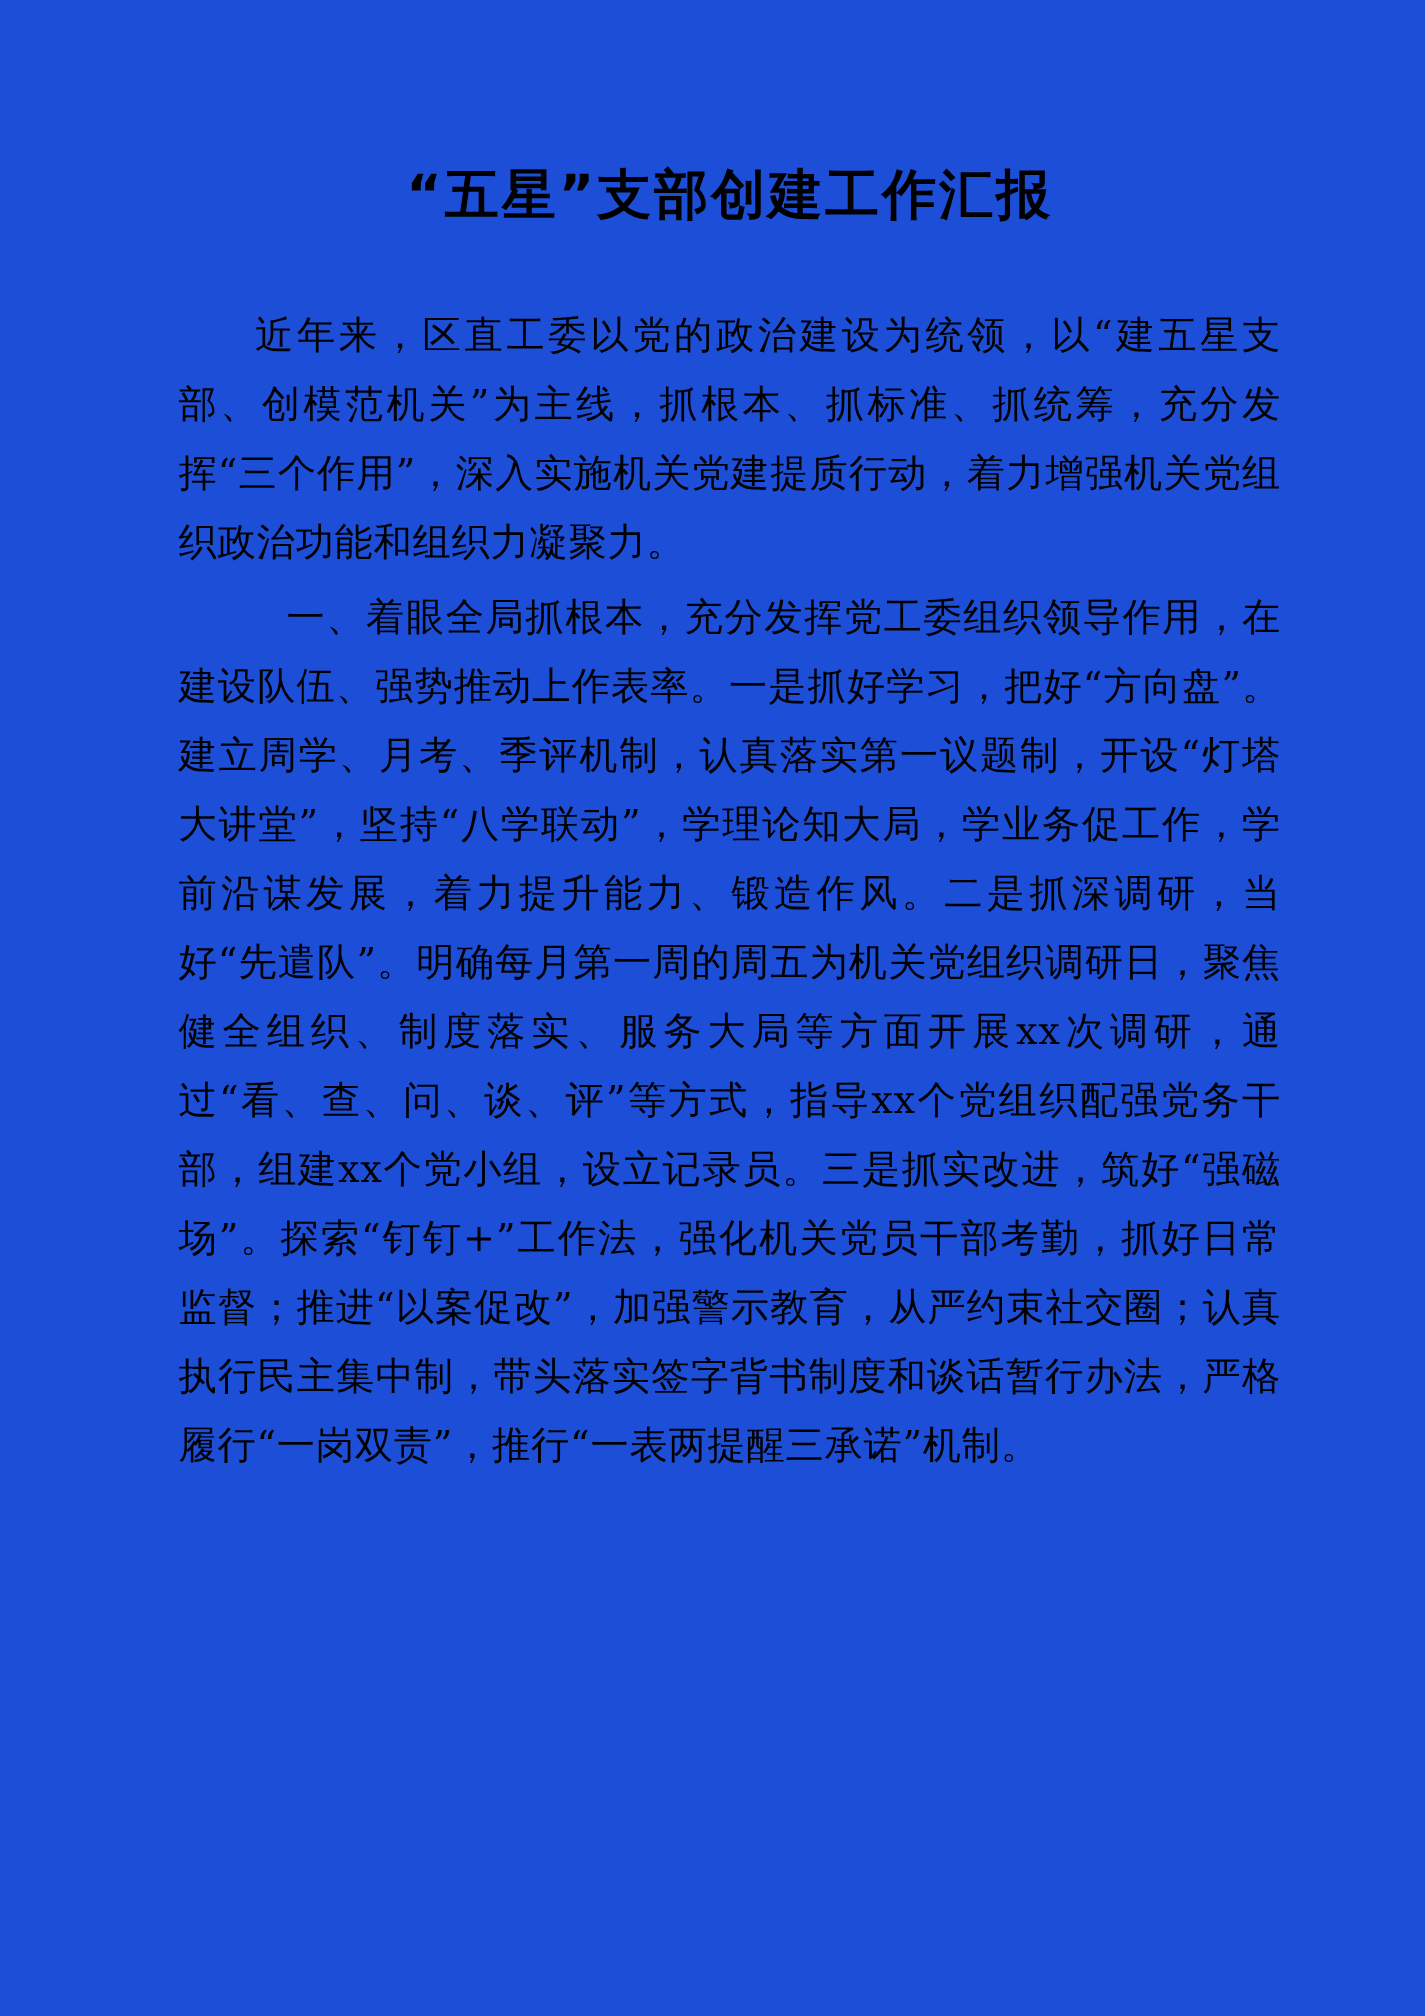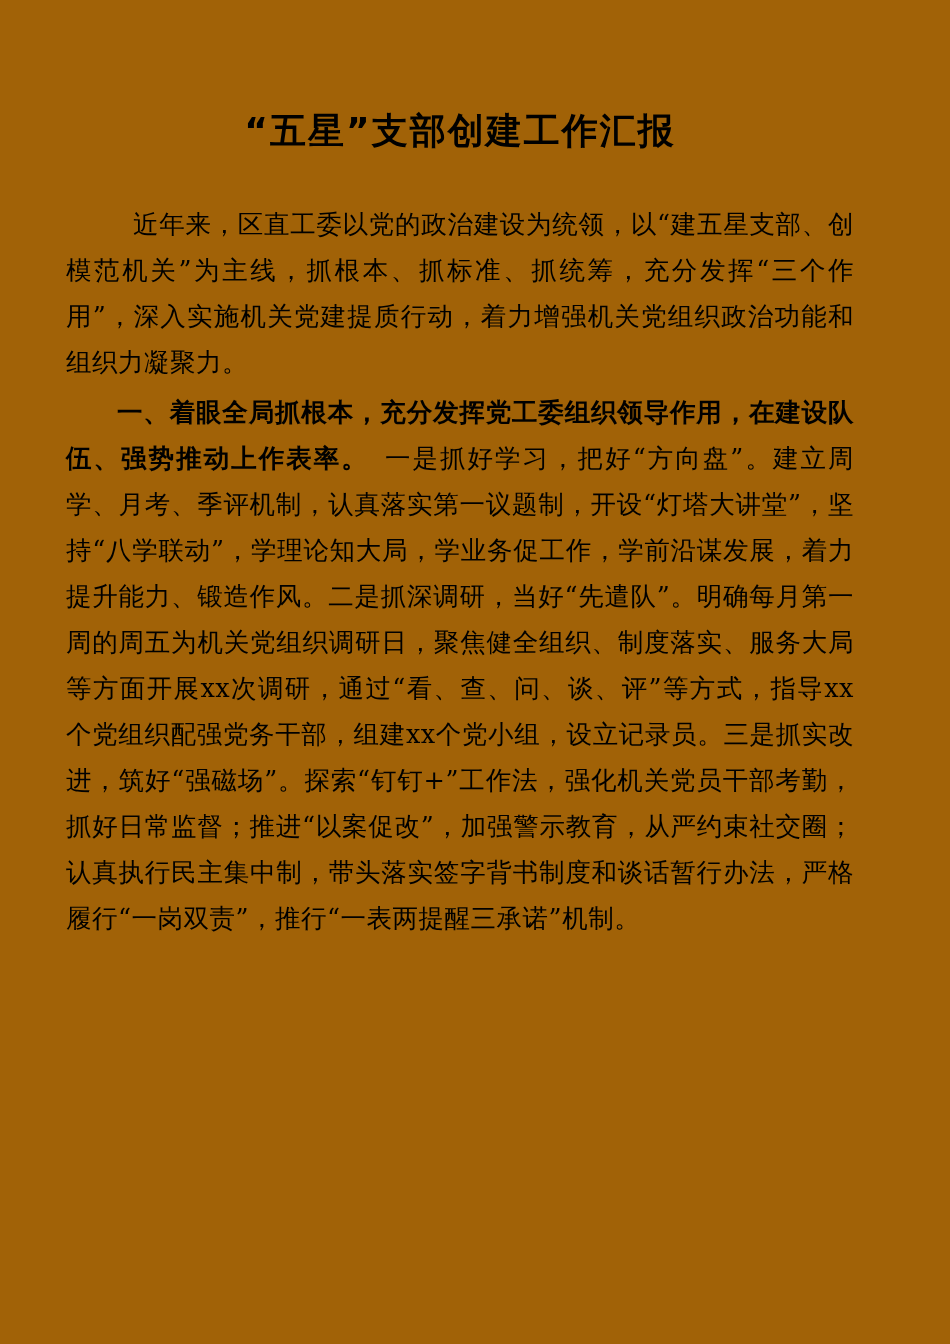--- a/index.html
+++ b/index.html
@@ -3,23 +3,23 @@
 <meta charset="utf-8">
 <style>
   html, body {
     margin: 0;
     padding: 0;
     background: #ffffff;
   }
   .page {
     width: 950px;
     height: 1344px;
-    background: #a16207;
+    background: #1d4ed8;
     box-sizing: border-box;
-    padding: 108px 96px 60px 66px;
+    padding: 108px 96px 60px 119px;
     font-family: "DejaVu Serif", "Liberation Serif", serif;
     color: #000000;
     overflow: hidden;
     position: relative;
   }
   .doc-title {
     font-family: "DejaVu Sans", "Liberation Sans", sans-serif;
     font-size: 36px;
     font-weight: bold;
     text-align: center;
@@ -34,26 +34,26 @@
     text-justify: inter-ideograph;
     margin: 0 0 4px 0;
     text-indent: 2em;
     letter-spacing: 0.5px;
   }
   .para.heading-para {
     font-family: "DejaVu Sans", "Liberation Sans", sans-serif;
   }
   .para .lead {
     font-family: "DejaVu Sans", "Liberation Sans", sans-serif;
-    font-weight: bold;
+    font-weight: normal;
+    margin-left: 21px;
   }
   .para .body-run {
     font-family: "DejaVu Serif", "Liberation Serif", serif;
     font-weight: normal;
-    margin-left: 16px;
   }
   .spacer-sm { height: 10px; }
 </style>
 </head>
 <body>
 
 <div class="page">
 
   <h1 class="doc-title">“五星”支部创建工作汇报</h1>
 

